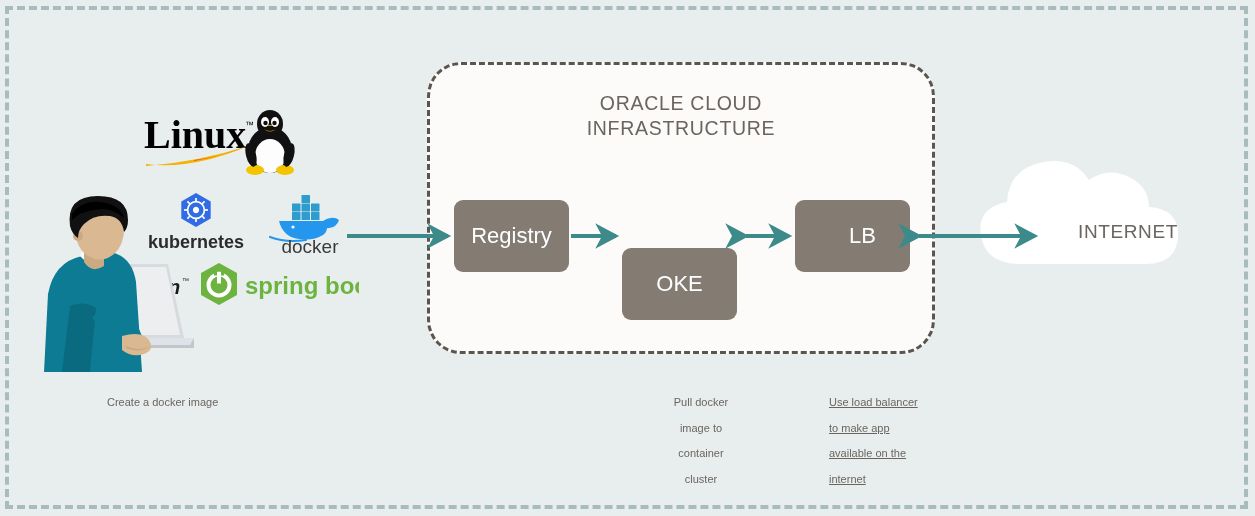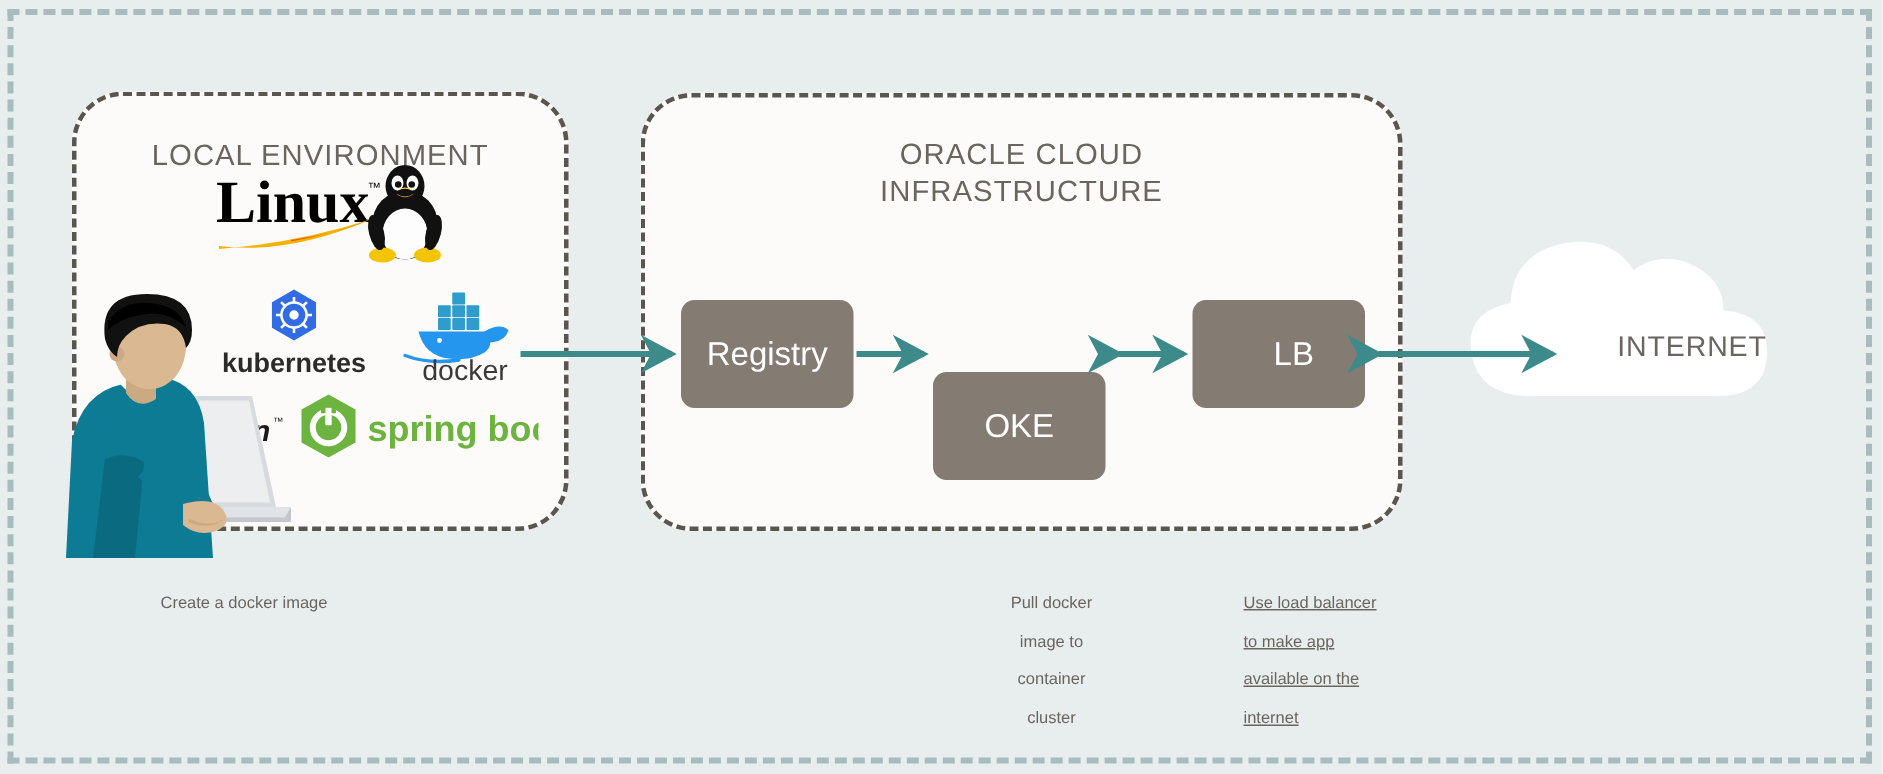--- a/index.html
+++ b/index.html
@@ -120,23 +120,20 @@
   #logo-springboot { left: 197px; top: 262px; width: 162px; height: 46px; }
   #illus-person { left: 18px; top: 196px; width: 180px; height: 176px; }
 </style>
 </head>
 <body>
 
 <div id="canvas">
 
   <div class="outer-frame"></div>
 
-  <div class="group-box" id="local-env-box">
-    <div class="group-title" id="local-env-title">LOCAL ENVIRONMENT</div>
-  </div>
 
   <div class="logo" id="logo-linux">
     <svg viewBox="0 0 160 68" width="160" height="68">
       <text x="2" y="40" font-family="Liberation Serif, serif" font-size="40" font-weight="700" fill="#000">Linux</text>
       <text x="103" y="20" font-family="Liberation Sans, sans-serif" font-size="9" fill="#000">™</text>
       <path d="M4 56 Q50 62 106 38 Q56 54 4 58 Z" fill="#f5b200"></path>
       <path d="M52 52 Q82 48 106 38 Q80 48 52 53 Z" fill="#ee5a1e"></path>
 
       <g transform="translate(104,2)">
         <ellipse cx="24" cy="40" rx="22" ry="23" fill="#111"></ellipse>

